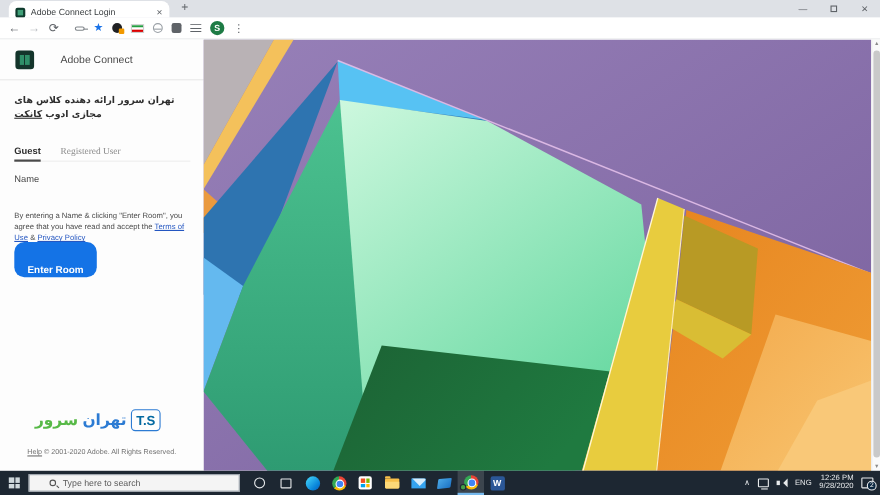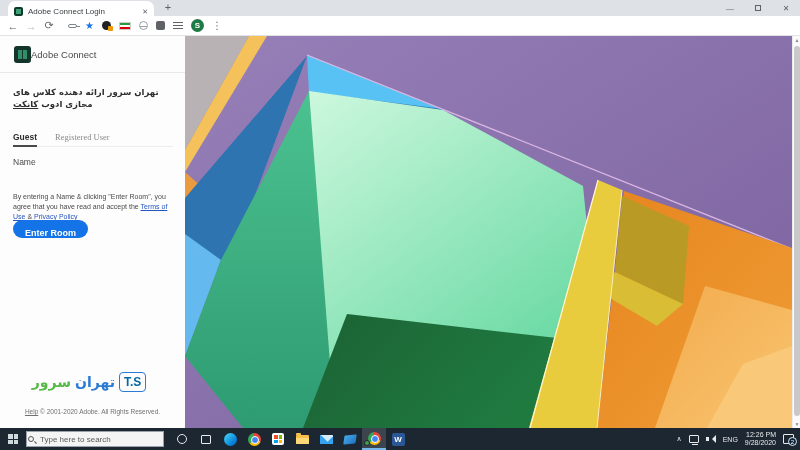--- a/index.html
+++ b/index.html
@@ -37,57 +37,57 @@
   .globe{width:9px;height:9px;border:1px solid #9aa0a6;border-radius:50%;position:relative;}
   .globe:after{content:"";position:absolute;left:0;top:4px;width:7px;height:1px;background:#9aa0a6;}
   .extpuz{width:9px;height:9px;background:#5f6368;border-radius:2px;}
   .playlist{width:10px;height:8px;background:linear-gradient(#5f6368 0 1px,transparent 1px 3px,#5f6368 3px 4px,transparent 4px 6px,#5f6368 6px 7px,transparent 7px);}
   .avatar{width:13px;height:13px;border-radius:50%;background:#1e7b45;color:#fff;font-size:8px;font-weight:bold;text-align:center;line-height:13px;}
   .dots{color:#5f6368;font-size:10px;}
 
   
   .page{left:0;top:36px;width:800px;height:392px;background:#fff;}
   .panel{left:0;top:0;width:185px;height:392px;background:#fdfdfd;}
-  .brandrow{left:14px;top:10px;display:flex;align-items:center;gap:0;}
+  .brandrow{left:14px;top:10px;display:flex;align-items:center;gap:24px;}
   .aclogo{width:17px;height:17px;background:#14352b;border-radius:3px;position:relative;}
   .aclogo:after{content:"";position:absolute;left:4px;top:4px;width:9px;height:9px;background:
     linear-gradient(90deg,#2f8f68 0 4px,transparent 4px 5px,#2f8f68 5px),
     linear-gradient(#14352b 4px,transparent 0);background-blend-mode:normal;}
   .brandname{font-size:9.5px;color:#4a4a4a;}
   .panel-divider{left:0;top:36px;width:185px;height:1px;background:#e9e9e9;}
   .heading{left:13px;top:50px;width:160px;font-family:"DejaVu Sans",sans-serif;font-size:8.5px;font-weight:bold;color:#2e2e2e;line-height:12px;direction:ltr;text-align:left;}
   .heading .u{text-decoration:underline;}
   .logintabs{left:13px;top:96px;width:160px;display:flex;gap:18px;border-bottom:1px solid #ededed;padding-bottom:4px;}
   .tab-guest{font-size:8.5px;font-weight:bold;color:#2e2e2e;border-bottom:2px solid #4a4a4a;padding-bottom:3px;margin-bottom:-5px;}
   .tab-reg{font-size:8.5px;color:#8a8a8a;font-family:Liberation Serif, serif;}
   .namelabel{left:13px;top:121px;font-size:8.5px;color:#4a4a4a;}
   .name-input{left:13px;top:131px;width:158px;height:16px;border:none;border-bottom:1.5px solid #2a62c9;background:transparent;font-size:9px;color:#333;outline:none;font-family:"Liberation Sans",sans-serif;}
   .name-input::placeholder{font-style:italic;color:#9a9a9a;}
   .terms{left:13px;top:156px;width:162px;font-size:7px;line-height:10px;color:#4a4a4a;}
   .terms .lnk{color:#2456c1;text-decoration:underline;}
-  .enterbtn{left:13px;top:184px;height:18px;padding:4px 12px;background:#1473e6;border:none;border-radius:9px;color:#fff;font-size:9px;font-weight:bold;line-height:18px;}
+  .enterbtn{left:13px;top:184px;height:18px;padding:16px 12px;background:#1473e6;border:none;border-radius:9px;color:#fff;font-size:9px;font-weight:bold;line-height:18px;}
   .tslogo{left:14px;top:326px;width:150px;height:40px;display:flex;direction:rtl;align-items:center;justify-content:center;gap:4px;}
   .tsbox{border:1.5px solid #2c7bd3;border-radius:4px;color:#0369a1;font-weight:bold;font-size:12px;padding:2px 4px;position:relative;}
   .tsfa{font-family:"DejaVu Sans",sans-serif;font-weight:bold;font-size:14px;}
   .tsfa.b{color:#2c7bd3;}
   .tsfa.g{color:#57b947;}
   .helpline{left:0px;top:372px;width:185px;text-align:center;font-size:6.5px;color:#707070;}
   .helpline .lnk{text-decoration:underline;}
 
   .artwork{left:185px;top:0;width:607px;height:392px;}
   .scrollbar{left:792px;top:0;width:8px;height:392px;background:#fafafa;border-left:1px solid #ececec;}
   .sb-arrow{width:8px;height:8px;font-size:5px;color:#8a8a8a;text-align:center;line-height:8px;}
   .sb-thumb{position:absolute;left:1px;top:10px;width:6px;height:370px;background:#c9c9c9;border-radius:3px;}
 
   
   .taskbar{left:0;top:428px;width:800px;height:22px;background:#1d2732;display:flex;align-items:center;}
   .startbtn{width:26px;height:22px;display:flex;align-items:center;justify-content:center;}
   .winlogo{width:10px;height:10px;display:grid;grid-template-columns:1fr 1fr;gap:1px;}
   .winlogo i{background:#cfd8dc;}
-  .searchbox{width:138px;height:16px;background:#f4f4f4;border:1px solid #9aa2aa;display:flex;align-items:center;gap:6px;padding:0 1px;}
+  .searchbox{width:192px;height:16px;background:#f4f4f4;border:1px solid #9aa2aa;display:flex;align-items:center;gap:6px;padding:0 18px;}
   .mag{width:6px;height:6px;border:1px solid #555;border-radius:50%;position:relative;flex:0 0 auto;}
   .mag:after{content:"";position:absolute;left:5px;top:5px;width:3px;height:1px;background:#555;transform:rotate(45deg);}
   .searchtext{font-size:8px;color:#5a5a5a;white-space:nowrap;}
   .tbicons{display:flex;align-items:center;margin-left:6px;}
   .tbslot{width:24px;height:22px;display:flex;align-items:center;justify-content:center;position:relative;}
   .tbslot.active{background:rgba(255,255,255,.14);border-bottom:2px solid #76b9ed;}
   .cortana{width:10px;height:10px;border:1.5px solid #e8eaec;border-radius:50%;}
   .taskview{width:10px;height:9px;border:1px solid #e8eaec;border-radius:1px;}
   .edgeicon{width:13px;height:13px;border-radius:50%;background:linear-gradient(135deg,#35c1f1 20%,#0883d9 70%,#0a5bb5);}
   .chromeicon{width:13px;height:13px;border-radius:50%;background:conic-gradient(#ea4335 0 110deg,#fbbc05 110deg 230deg,#34a853 230deg 360deg);position:relative;}

